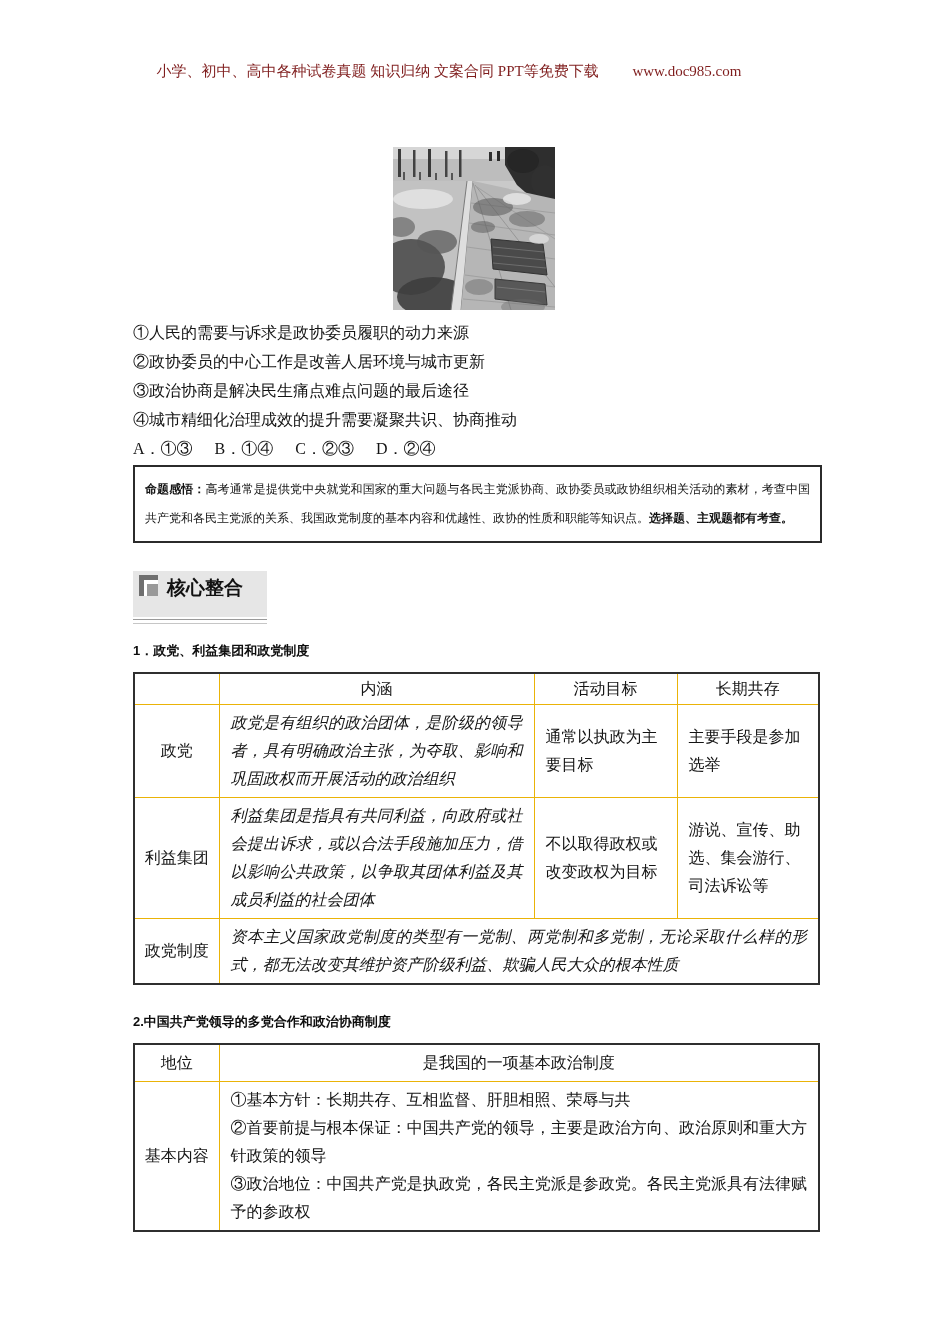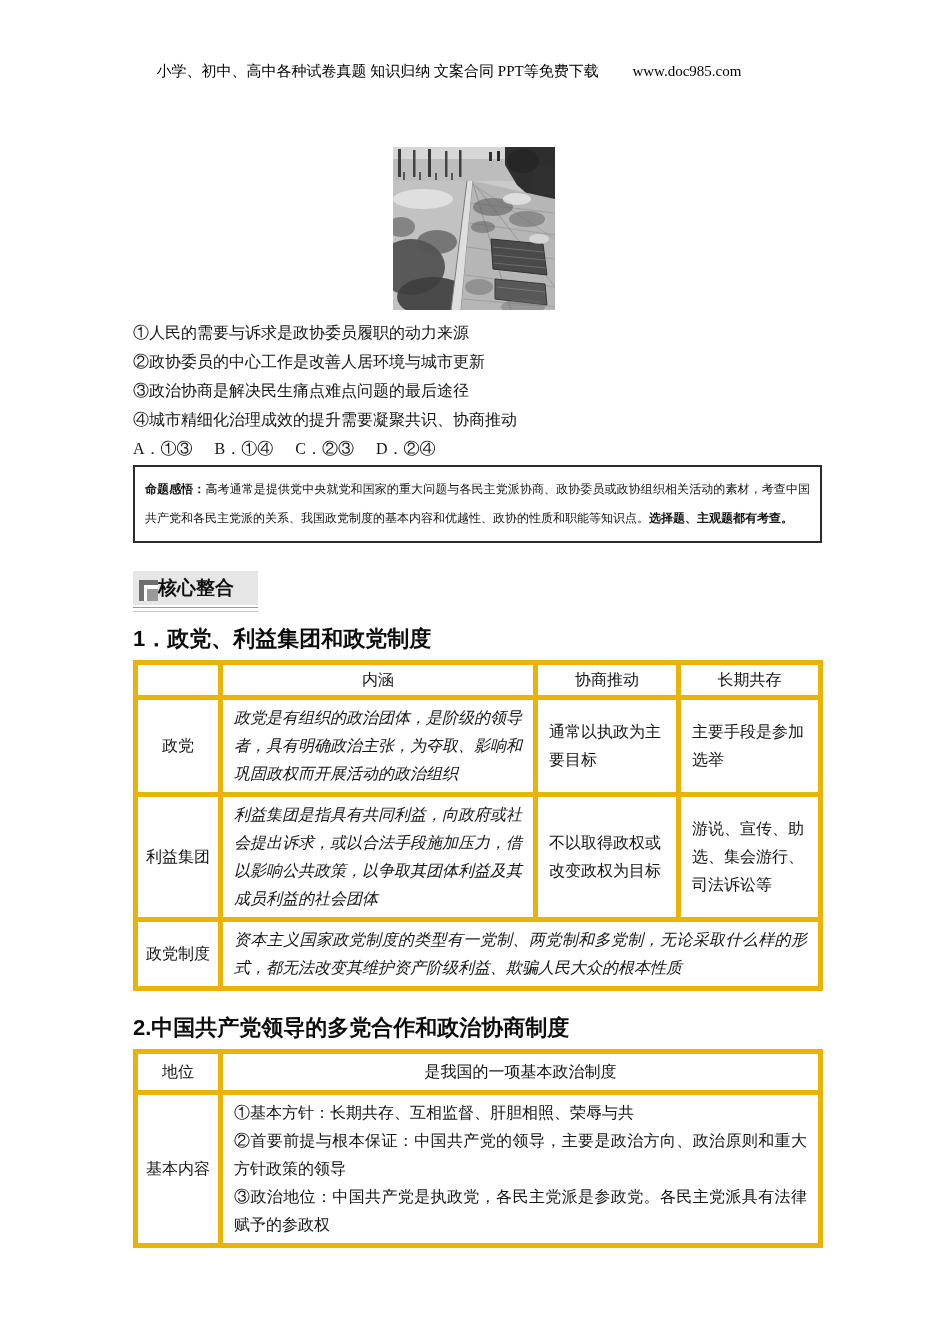--- a/index.html
+++ b/index.html
@@ -3,21 +3,21 @@
 <meta charset="utf-8">
 <style>
   html,body{margin:0;padding:0;background:#ffffff;}
   body{
     width:950px;height:1344px;position:relative;
     font-family:"Liberation Serif","DejaVu Serif",serif;
     color:#141414;
   }
   .site-header{
     position:absolute;top:62px;left:0;width:898px;
-    text-align:center;font-size:15px;color:#000000;white-space:nowrap;
+    text-align:center;font-size:15px;color:#7f1d1d;white-space:nowrap;
   }
   .site-header .links{margin-right:30px;}
   .photo-wrap{
     position:absolute;top:147px;left:393px;width:162px;height:163px;overflow:hidden;
   }
   .content{
     position:absolute;top:318px;left:133px;width:689px;
   }
   .statement{font-size:16px;line-height:29px;}
   .options{font-size:16px;line-height:29px;}
@@ -25,47 +25,47 @@
   .tipbox{
     border:2px solid #2b2b2b;
     padding:8px 10px;margin-top:2px;
     font-size:12px;line-height:29px;text-align:justify;
   }
   .tip-label,.tip-tail{
     font-family:"Liberation Sans","DejaVu Sans",sans-serif;font-weight:bold;
   }
   .badge-wrap{margin-top:28px;display:inline-block;}
   .badge{
-    display:flex;align-items:flex-end;
-    background:#e6e6e6;padding:4px 24px 4px 6px;
+    display:flex;align-items:flex-start;gap:9px;
+    background:#e6e6e6;padding:4px 24px 16px 6px;
   }
   .badge-text{
     font-family:"Liberation Sans","DejaVu Sans",sans-serif;
     font-weight:bold;font-size:19px;color:#111;
   }
   .badge-underline{
     height:3px;margin-top:2px;
     border-top:1px solid #9a9a9a;border-bottom:1px solid #c6c6c6;
   }
   .badge-icon{position:relative;width:19px;height:21px;background:#ffffff;flex:0 0 auto;}
   .bi-top{position:absolute;top:0;left:0;width:100%;height:5px;background:#6f6f6f;}
   .bi-left{position:absolute;top:0;left:0;width:5px;height:100%;background:#6f6f6f;}
   .bi-sq{position:absolute;right:0;bottom:0;width:11px;height:12px;background:#999999;}
   .sec-heading{
     font-family:"Liberation Sans","DejaVu Sans",sans-serif;
-    font-weight:bold;font-size:22px;line-height:22px;color:#0d0d0d;
+    font-weight:bold;font-size:13px;line-height:22px;color:#0d0d0d;
   }
   .h1{margin-top:16px;}
   .h2{margin-top:26px;}
   table{
     border-collapse:collapse;margin-top:10px;width:685px;table-layout:fixed;
     border:2px solid #2f2f2f;
   }
   td{
-    border:5px solid #eab308;font-size:16px;line-height:28px;
+    border:1px solid #eab308;font-size:16px;line-height:28px;
     padding:4px 11px;vertical-align:middle;word-break:break-all;
   }
   .th-cell{text-align:center;padding:1px 4px;}
   .rowlabel{text-align:center;padding:4px 2px;}
   .conn{text-align:justify;font-style:italic;}
   .center{text-align:center;}
   .item{text-align:justify;}
 </style>
 </head>
 <body>
@@ -172,21 +172,21 @@
     <colgroup>
         <col style="width:85px">
         <col style="width:315px">
         <col style="width:143px">
         <col style="width:142px">
       </colgroup>
     <tbody>
       <tr>
         <td class="th-cell"></td>
         <td class="th-cell">内涵</td>
-        <td class="th-cell">协商推动</td>
+        <td class="th-cell">活动目标</td>
         <td class="th-cell">长期共存</td>
       </tr>
       <tr>
         <td class="rowlabel">政党</td>
         <td class="conn">政党是有组织的政治团体，是阶级的领导者，具有明确政治主张，为夺取、影响和巩固政权而开展活动的政治组织</td>
         <td>通常以执政为主要目标</td>
         <td>主要手段是参加选举</td>
       </tr>
       <tr>
         <td class="rowlabel">利益集团</td>

